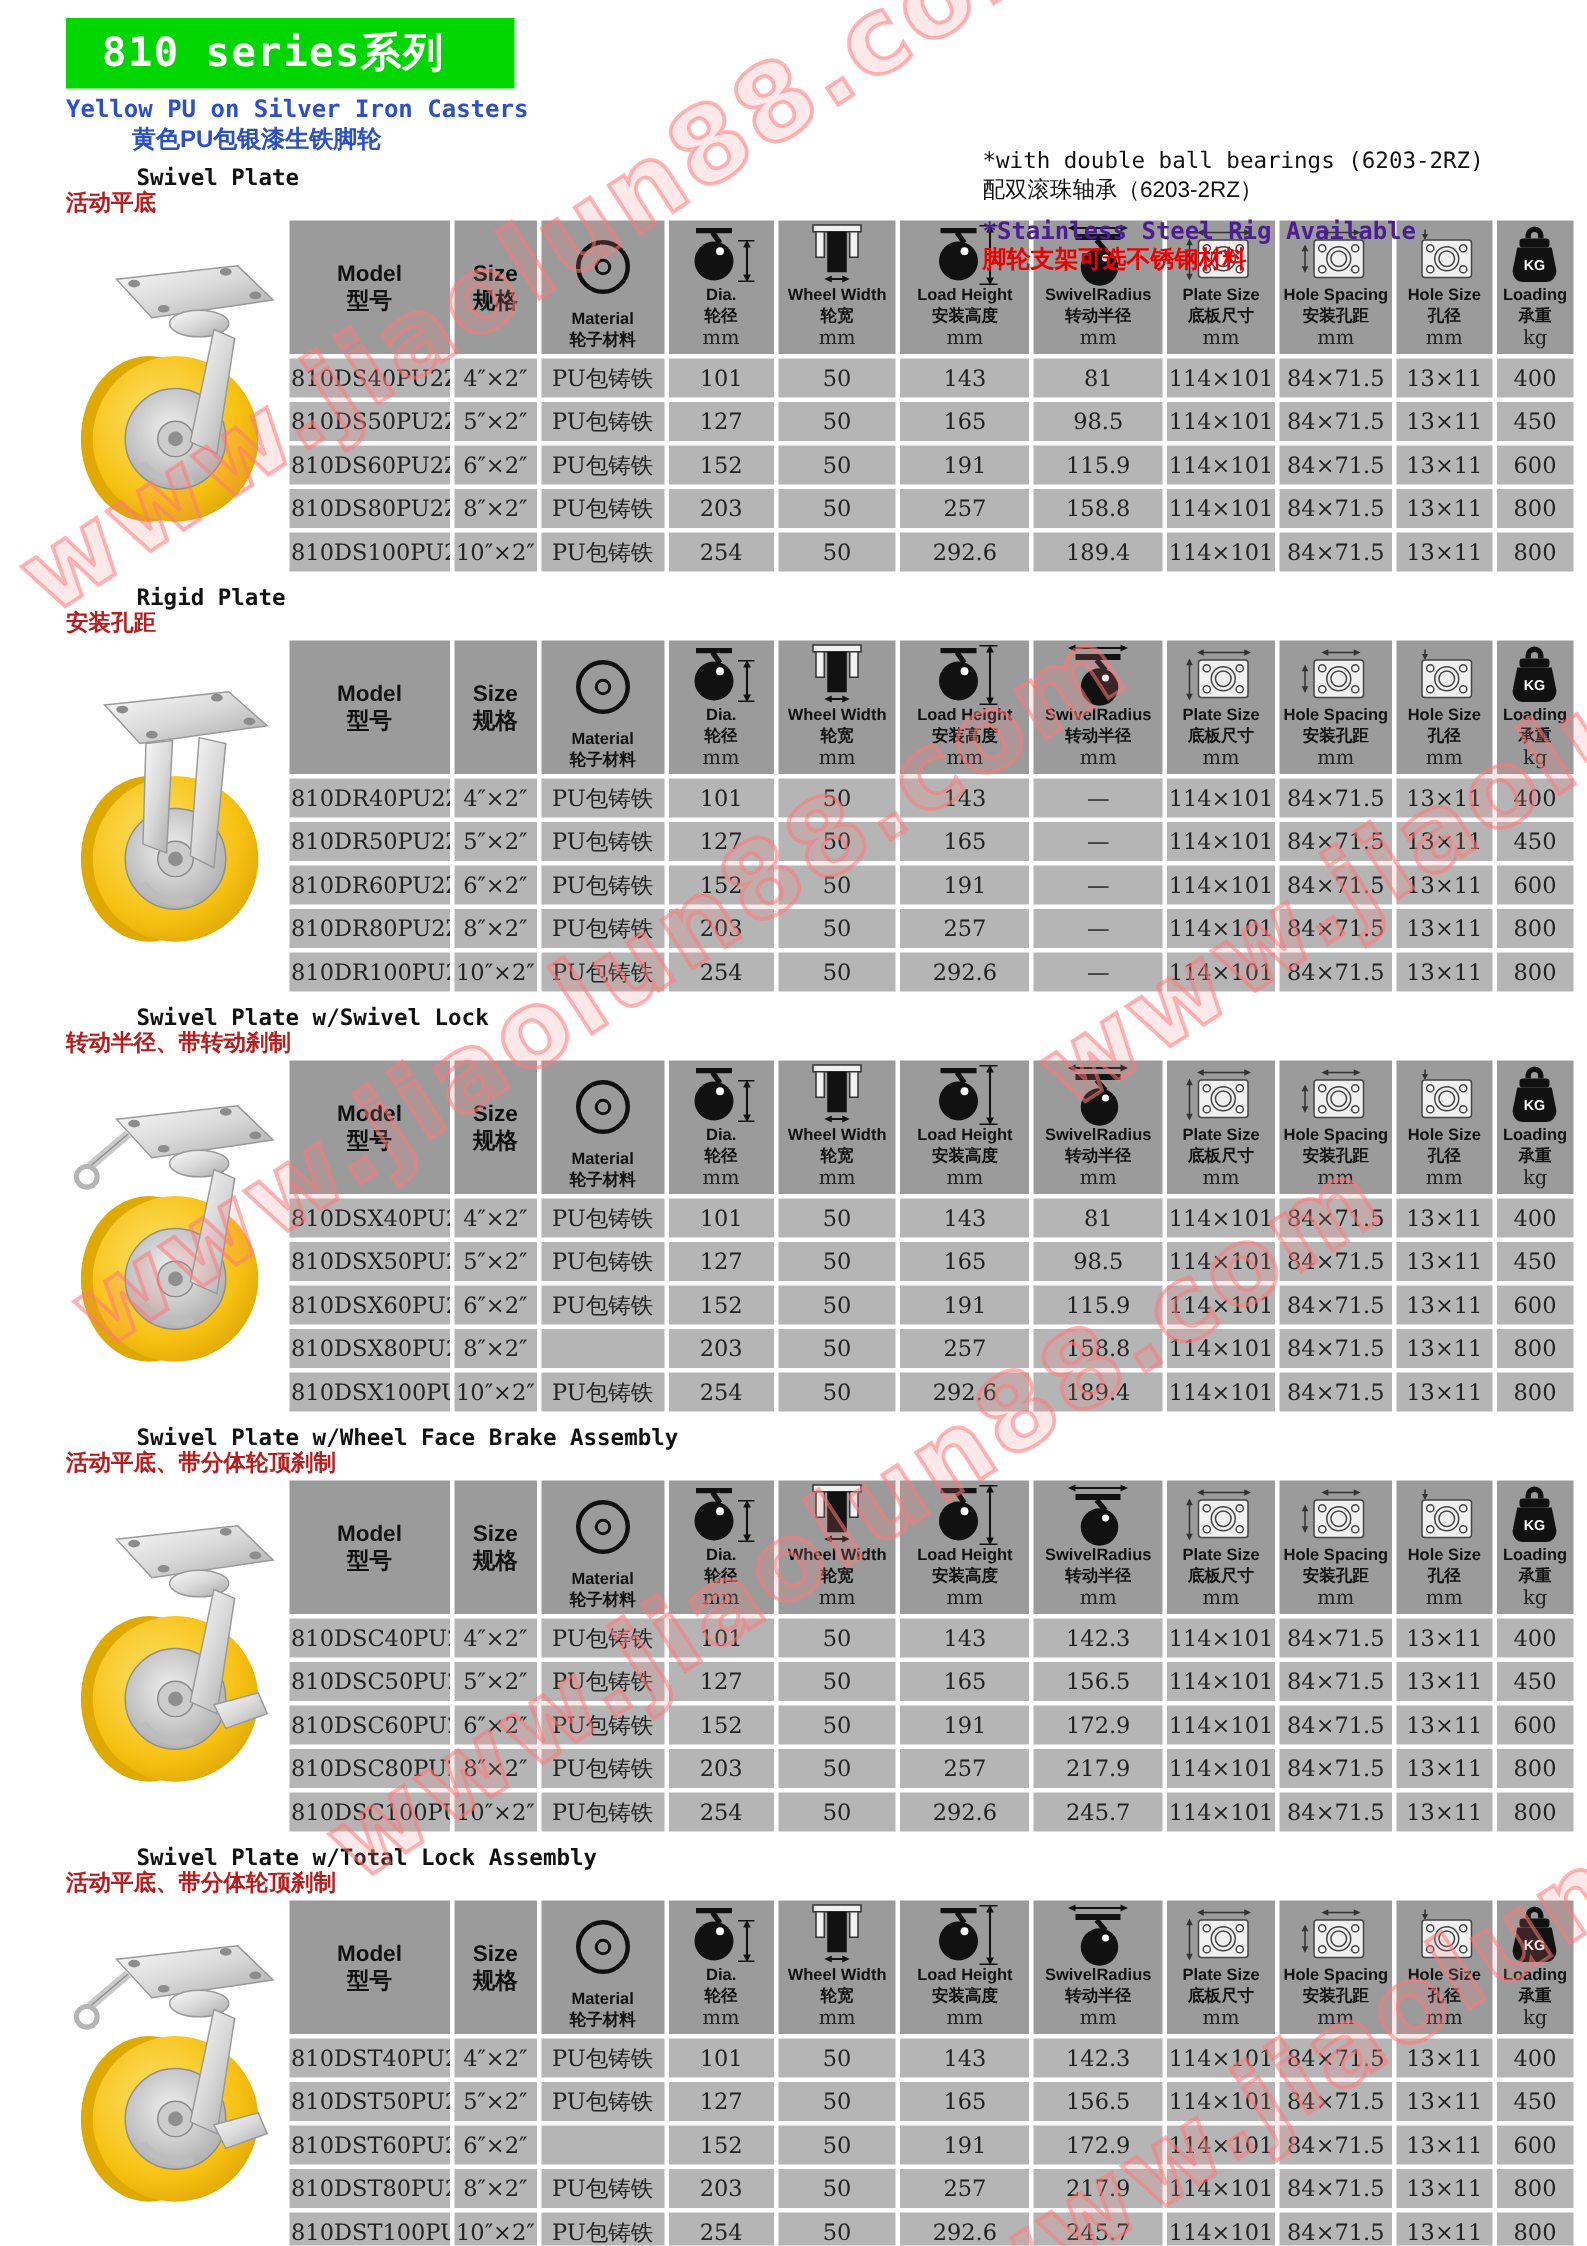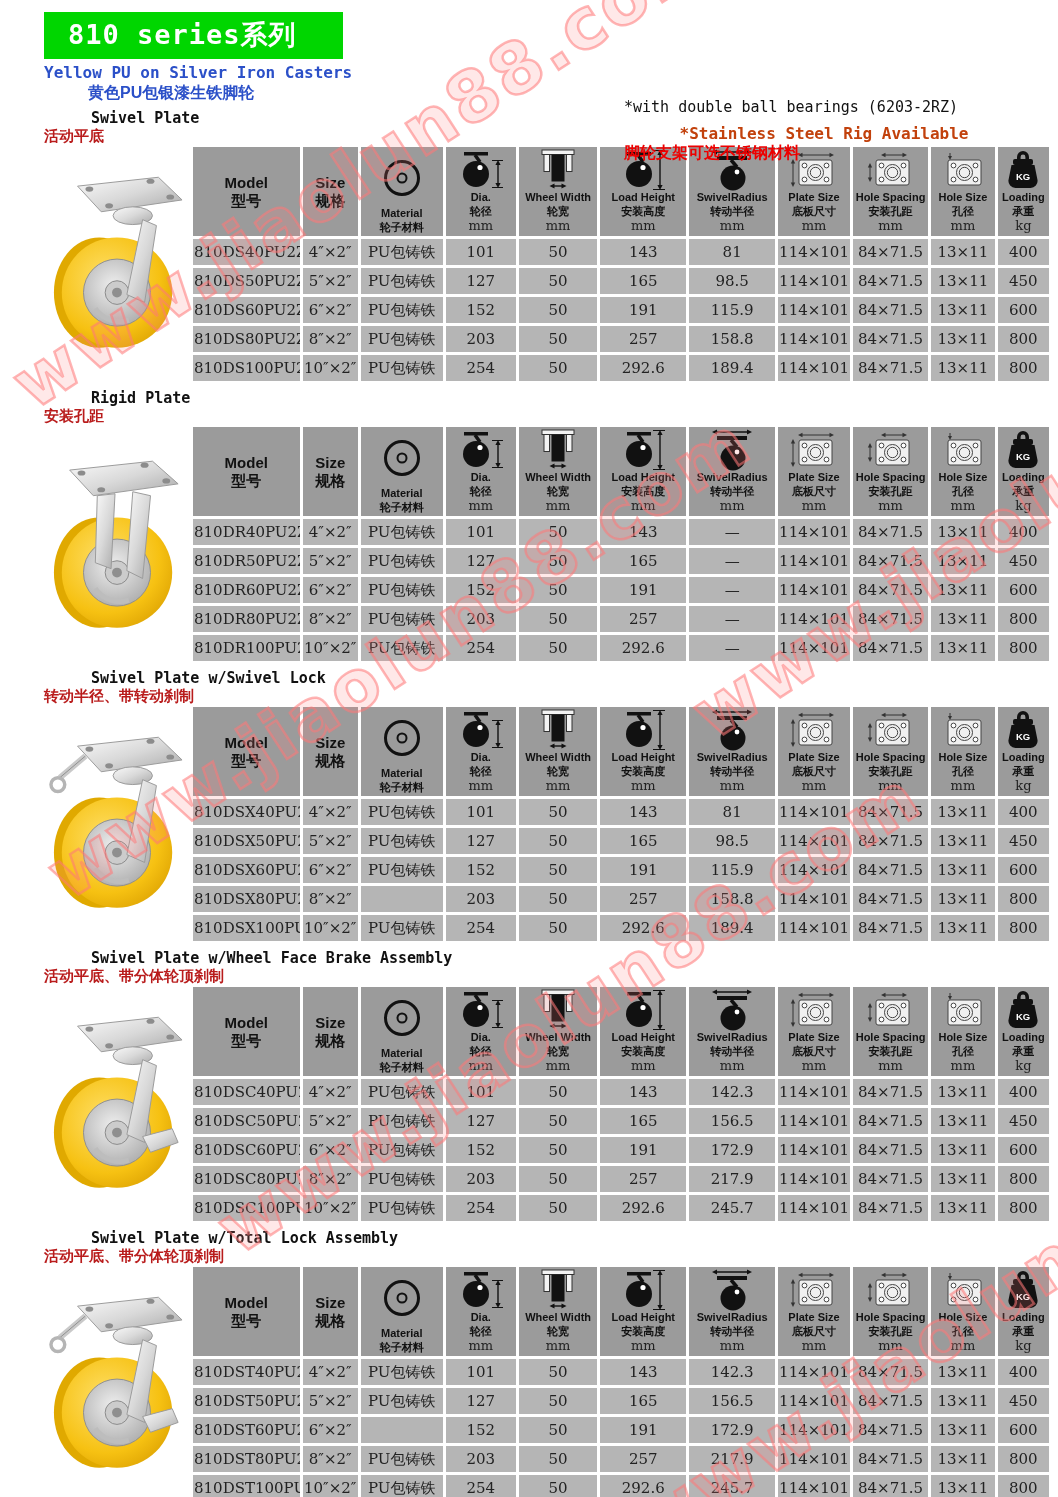--- a/index.html
+++ b/index.html
@@ -9,24 +9,24 @@
   }
   .content{position:absolute;left:0;top:0;right:0;bottom:0;padding:12px 6px 0 44px;box-sizing:border-box;}
   
   .title-bar{
     display:inline-block;background:#00d600;color:#ffffff;
     font:bold 27px "DejaVu Sans Mono",monospace;
     padding:5px 46px 6px 24px;letter-spacing:1px;
   }
   .subtitle-en{color:#2b50c8;font:bold 16px "DejaVu Sans Mono",monospace;margin-top:4px;}
   .subtitle-cn{color:#2b50c8;font:bold 16px "Liberation Sans",sans-serif;margin-top:1px;margin-left:44px;}
-  .right-notes{position:absolute;left:624px;top:98px;width:400px;}
+  .right-notes{position:absolute;left:655px;top:98px;width:400px;}
   .note-en{font:15px "DejaVu Sans Mono",monospace;color:#111;}
   .note-cn{font:15px "Liberation Sans",sans-serif;color:#111;margin-top:1px;}
-  .note-red-en{font:bold 16px "DejaVu Sans Mono",monospace;color:#c2410c;margin-top:8px;text-align:center;}
+  .note-red-en{font:bold 16px "DejaVu Sans Mono",monospace;color:#4c1d95;margin-top:8px;}
   .note-red-cn{font:bold 16px "Liberation Sans",sans-serif;color:#ee0000;}
   
   .section{margin-top:6px;}
   .section-title-en{font:bold 15px "DejaVu Sans Mono",monospace;color:#111;line-height:17px;margin-left:47px;}
   .section-title-cn{font:bold 15px "Liberation Sans",sans-serif;color:#b91c1c;line-height:17px;}
   .section-body{display:flex;align-items:stretch;}
   .caster-col{width:146px;min-width:146px;display:flex;align-items:center;justify-content:center;}
   .table-col{flex:1;}
   
   table.spec{width:100%;table-layout:fixed;border-collapse:separate;border-spacing:3px;}
@@ -75,20 +75,21 @@
   </defs>
 </svg>
 
 <div class="content">
   <div class="title-bar">810 series系列</div>
   <div class="subtitle-en">Yellow PU on Silver Iron Casters</div>
   <div class="subtitle-cn">黄色PU包银漆生铁脚轮</div>
 
   <div class="right-notes">
     <div class="note-en">*with double ball bearings (6203-2RZ)</div>
+    <div class="note-cn">配双滚珠轴承（6203-2RZ）</div>
     <div class="note-red-en">*Stainless Steel Rig Available</div>
     <div class="note-red-cn">脚轮支架可选不锈钢材料</div>
   </div>
 
   <div>
   <div class="section">
     <div class="section-title-en">Swivel Plate</div>
     <div class="section-title-cn">活动平底</div>
     <div class="section-body">
       <div class="caster-col">

